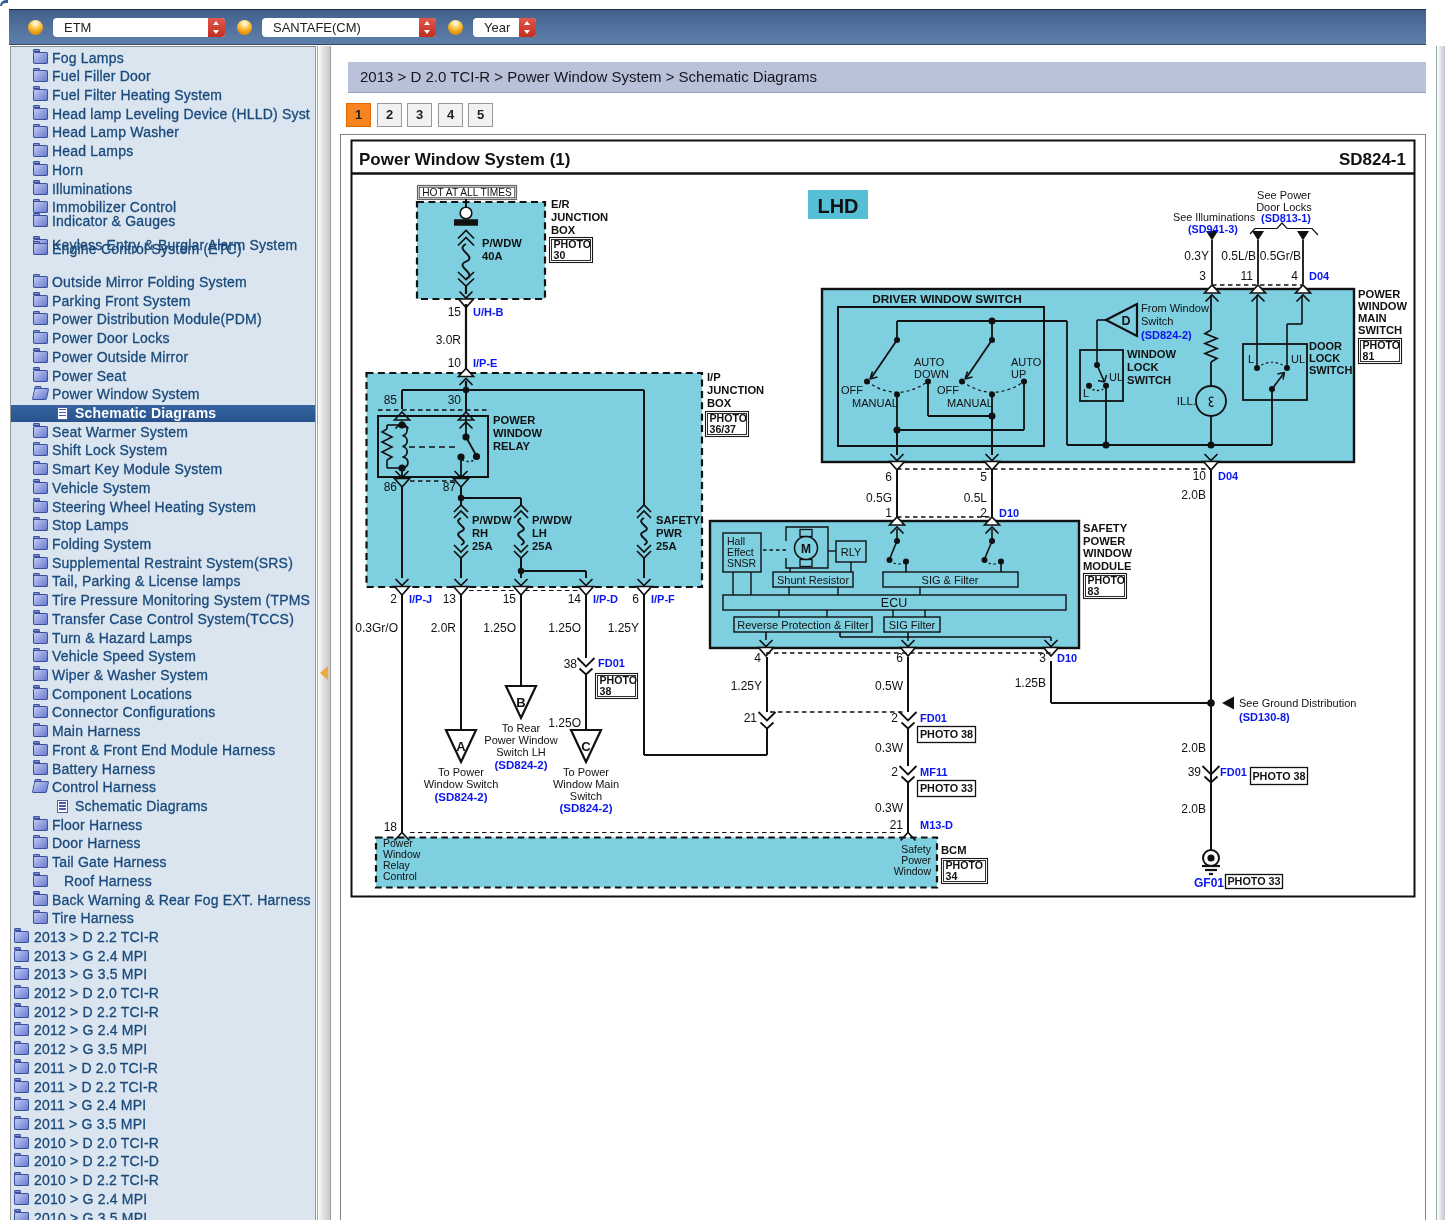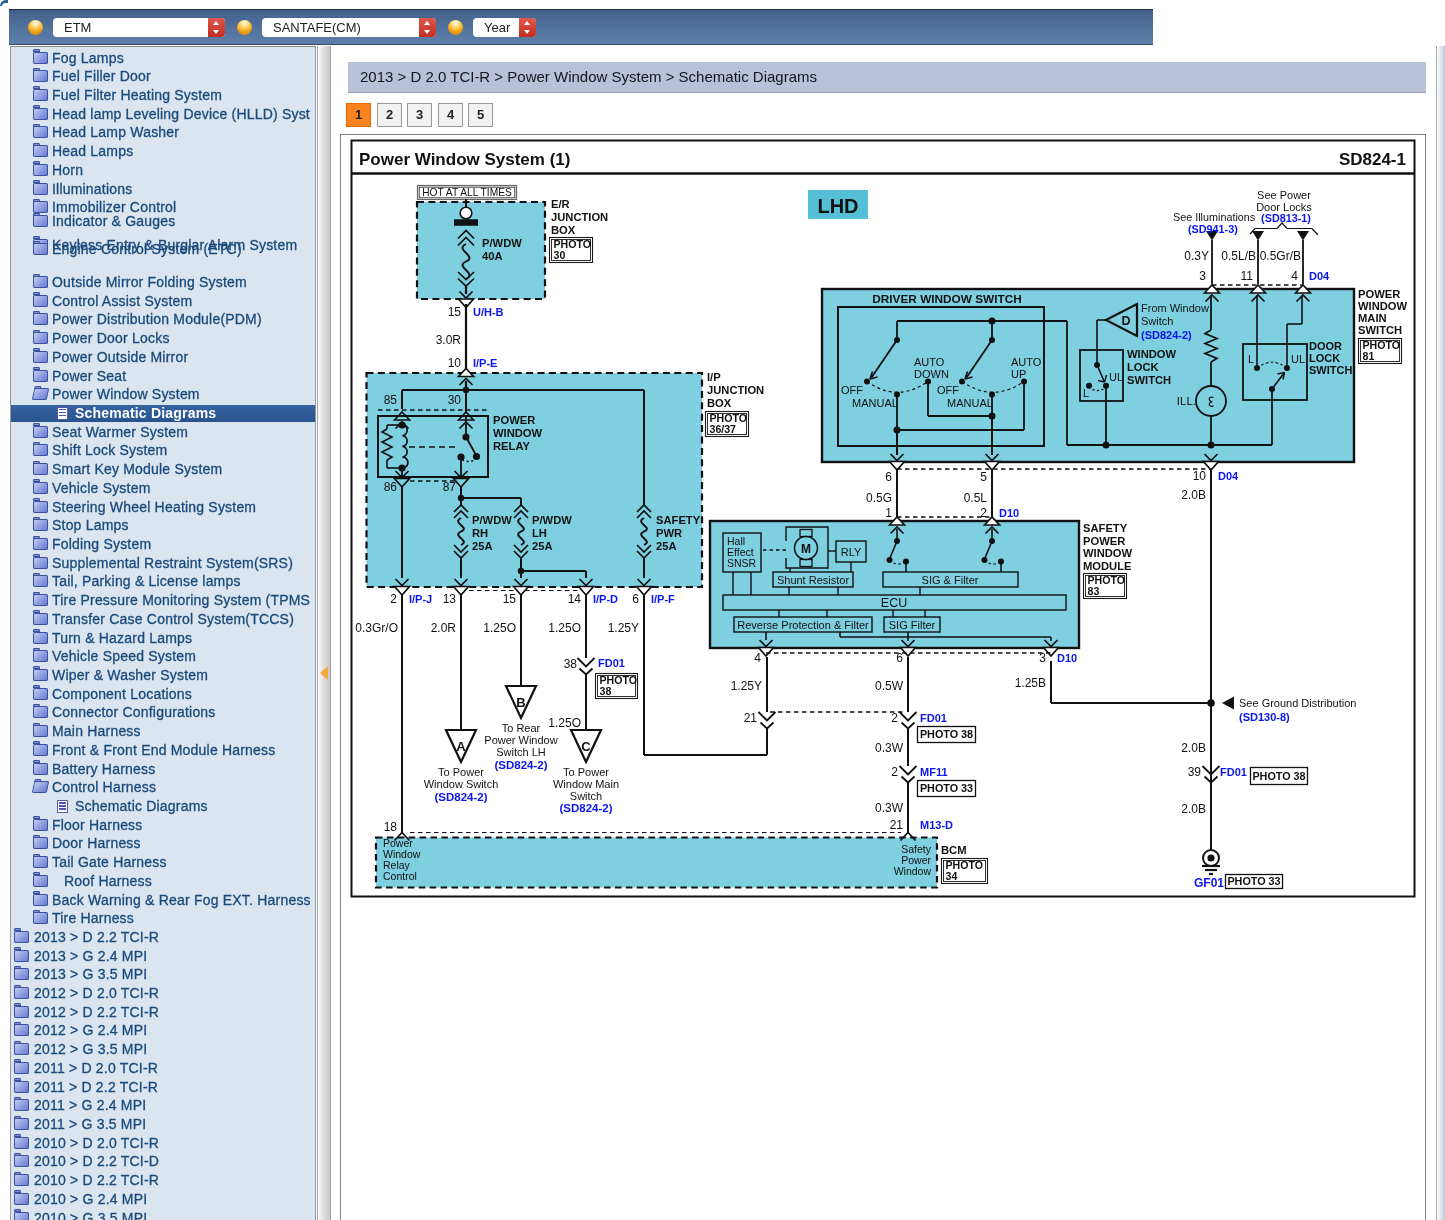--- a/index.html
+++ b/index.html
@@ -1,16 +1,16 @@
 <!DOCTYPE html>
 <html><head><meta charset="utf-8"><style>
 *{margin:0;padding:0;box-sizing:border-box}
 html,body{width:1445px;height:1220px;overflow:hidden;background:#fff;
  font-family:"Liberation Sans",sans-serif;}
-#toolbar{position:absolute;left:9px;top:9px;width:1144px;height:36px;
+#toolbar{position:absolute;left:9px;top:9px;width:1417px;height:36px;
  background:linear-gradient(#42608a,#52739e 55%,#5e7fa9);border-top:1.5px solid #202e40;border-bottom:1px solid #36465e;}
 .led{position:absolute;width:15px;height:15px;border-radius:50%;
  background:radial-gradient(circle at 50% 22%,#fff6d8 0 8%,#ffd56a 30%,#f0a416 60%,#db8c06 82%,#c67d04);top:10px;}
 .sel{position:absolute;top:8px;height:19px;background:#fff;border-radius:4px;
  font-size:13px;color:#222;line-height:19px;}
 .sel .st{position:absolute;right:0;top:0;width:17px;height:19px;background:linear-gradient(#e0584c,#c22d20);
  border-radius:0 4px 4px 0;}
 .sel .st:before{content:'';position:absolute;left:5px;top:3.2px;width:0;height:0;
  border-left:3.6px solid transparent;border-right:3.6px solid transparent;border-bottom:4.6px solid #fff;}
 .sel .st:after{content:'';position:absolute;left:5px;bottom:3.2px;width:0;height:0;
@@ -114,21 +114,21 @@
 <div class="r" style="top:193px">
       <span class="fo" style="left:22px"></span>
       <span style="position:absolute;left:41px">Engine Control System (ETC)</span>
     </div>
 <div class="r" style="top:226.0px">
       <span class="fo" style="left:22px"></span>
       <span style="position:absolute;left:41px">Outside Mirror Folding System</span>
     </div>
 <div class="r" style="top:244.7px">
       <span class="fo" style="left:22px"></span>
-      <span style="position:absolute;left:41px">Control Assist System</span>
+      <span style="position:absolute;left:41px">Parking Front System</span>
     </div>
 <div class="r" style="top:263.4px">
       <span class="fo" style="left:22px"></span>
       <span style="position:absolute;left:41px">Power Distribution Module(PDM)</span>
     </div>
 <div class="r" style="top:282.2px">
       <span class="fo" style="left:22px"></span>
       <span style="position:absolute;left:41px">Power Door Locks</span>
     </div>
 <div class="r" style="top:300.9px">

